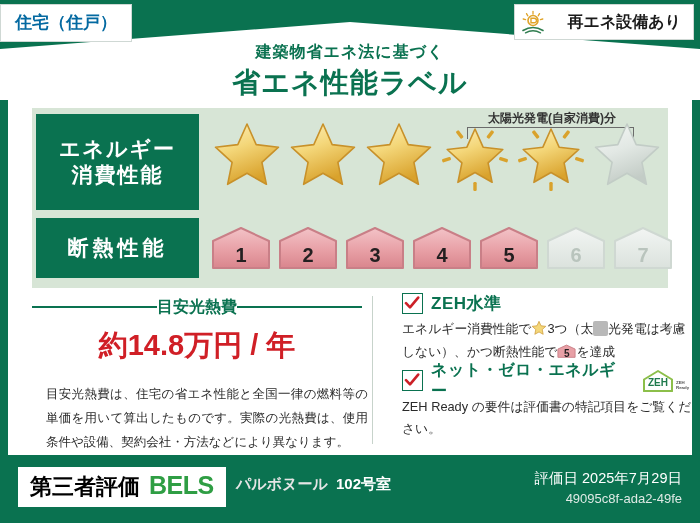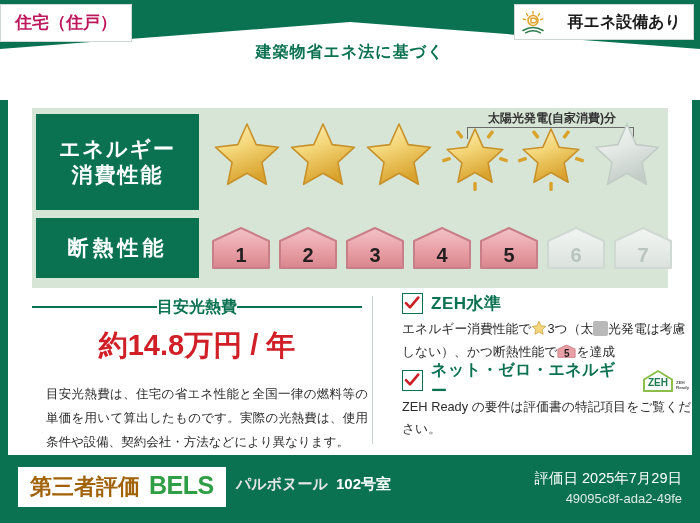--- a/index.html
+++ b/index.html
@@ -24,21 +24,21 @@
     position:absolute;left:0;top:22px;width:700px;height:90px;
     background:#ffffff;
     clip-path:polygon(0% 100%, 0% 30%, 50% 0%, 100% 30%, 100% 100%);
   }
 
   
   .chip-left{
     position:absolute;left:0px;top:4px;
     background:#ffffff;border:1px solid #cfd8d4;
     padding:6px 14px 7px 14px;
-    font-size:17px;font-weight:bold;color:#be185d;
+    font-size:17px;font-weight:bold;color:#0369a1;
     letter-spacing:0px;z-index:6;
   }
   
   .chip-right{
     position:absolute;right:6px;top:4px;
     background:#ffffff;border:1px solid #cfd8d4;
     padding:5px 12px 5px 5px;
     display:flex;align-items:center;gap:22px;z-index:6;
   }
   .chip-right .txt{font-size:16px;font-weight:bold;color:#1a1a1a;}
@@ -158,21 +158,21 @@
   .inline-sun{display:inline-block;vertical-align:-3px;width:15px;height:15px;background:#b9b9b9;border-radius:2px;}
 
   
   .footer{
     position:absolute;left:0;bottom:0;width:700px;height:68px;background:#0a7250;
   }
   .bels-chip{
     position:absolute;left:18px;top:12px;background:#ffffff;
     padding:4px 12px 5px 12px;display:flex;align-items:baseline;gap:9px;
   }
-  .bels-chip .jp{font-size:22px;font-weight:bold;color:#a16207;letter-spacing:0px;}
+  .bels-chip .jp{font-size:22px;font-weight:bold;color:#000000;letter-spacing:0px;}
   .bels-chip .en{font-size:25px;font-weight:bold;color:#2f9e44;letter-spacing:-0.5px;}
   .bldg-name{
     position:absolute;left:236px;top:20px;
     font-size:15px;font-weight:bold;color:#e5e5e5;
   }
   .room-no{
     position:absolute;left:336px;top:20px;
     font-size:15px;font-weight:bold;color:#ffffff;
   }
   .eval-date{
@@ -206,20 +206,21 @@
       </g>
       <circle cx="13" cy="10.5" r="5" fill="none" stroke="#e0a42a" stroke-width="1.6"></circle>
       <path d="M11 8.2 h3.2 a2.3 2.3 0 0 1 0 4.6 h-3.2 z" fill="none" stroke="#e0a42a" stroke-width="1.4"></path>
       <path d="M3 20.5 q10 -6 20 0" fill="none" stroke="#2f7d4f" stroke-width="1.6" stroke-linecap="round"></path>
       <path d="M5.5 22.8 q7.5 -4 15 0" fill="none" stroke="#2f7d4f" stroke-width="1.4" stroke-linecap="round"></path>
     </svg>
     <span class="txt">再エネ設備あり</span>
   </div>
 
   <div class="title-sub">建築物省エネ法に基づく</div>
+  <div class="title-main">省エネ性能ラベル</div>
 
   <div class="card">
 
     <div class="perf-panel">
 
       <div class="row row-energy">
         <div class="row-label">
           <span>エネルギー</span>
           <span>消費性能</span>
         </div>

